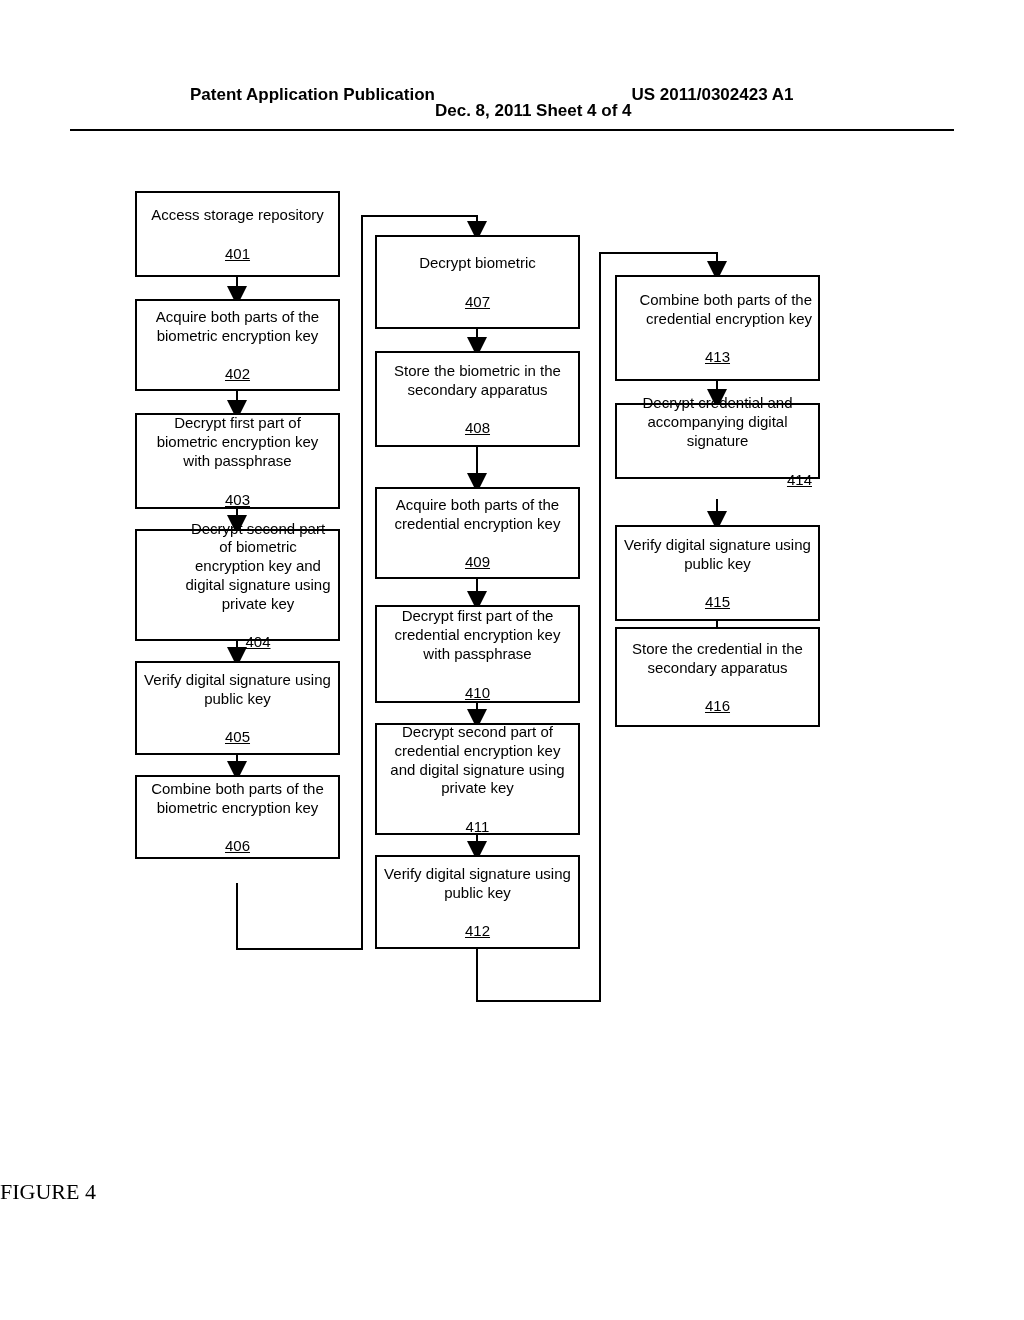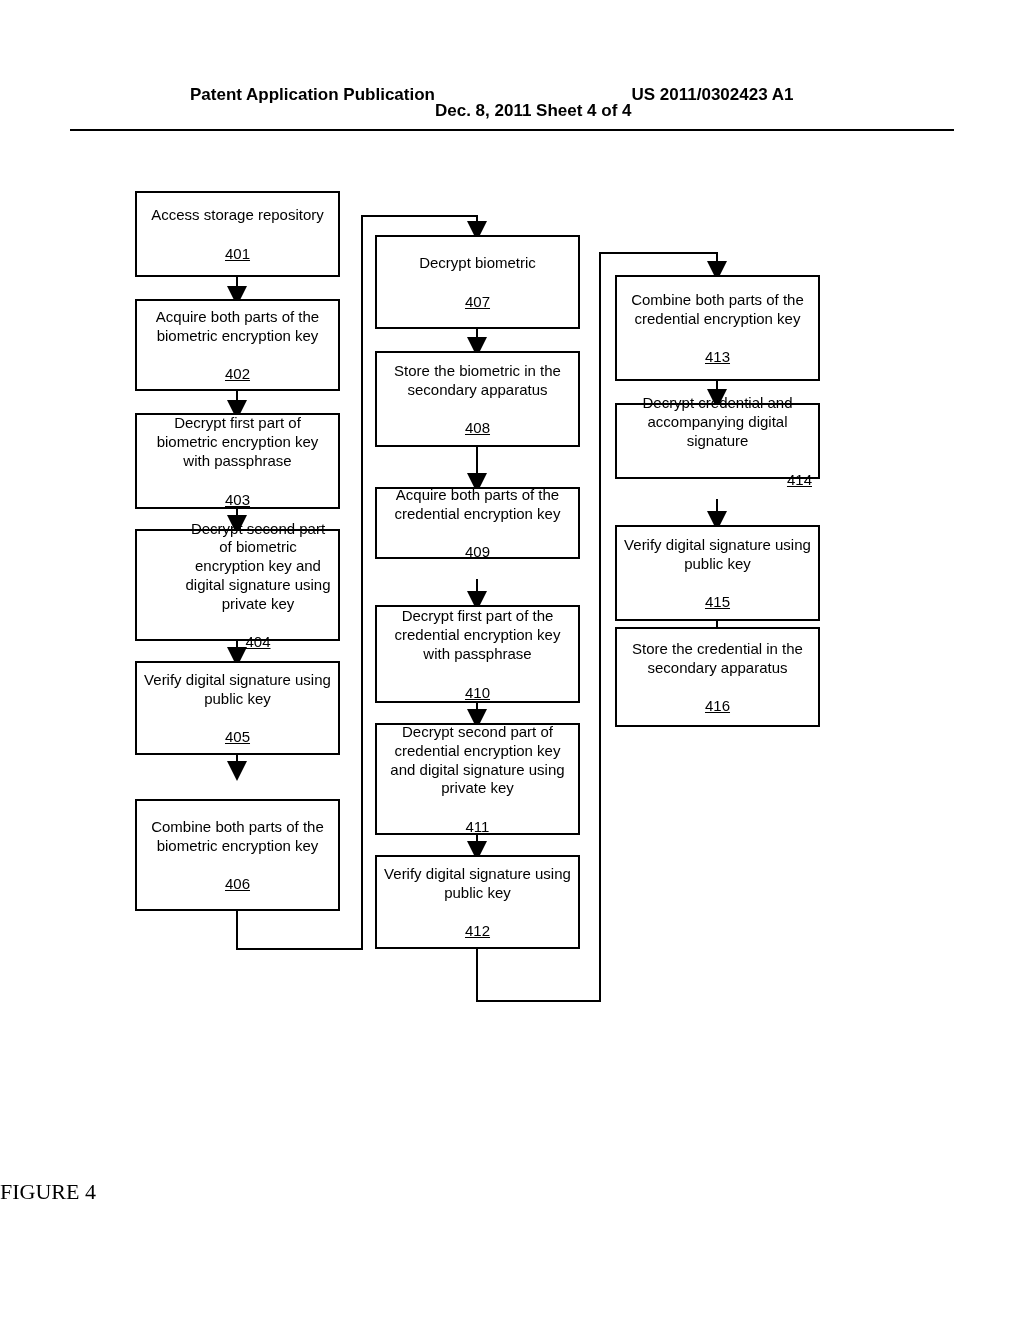--- a/index.html
+++ b/index.html
@@ -143,55 +143,55 @@
       <div class="fbox-ref">403</div>
     </div>
     <div class="fbox" style="top:338px;height:112px;padding-left:47px;">
       <div class="fbox-text">Decrypt second part of biometric encryption key and digital signature using private key</div>
       <div class="fbox-ref">404</div>
     </div>
     <div class="fbox" style="top:470px;height:94px;">
       <div class="fbox-text">Verify digital signature using public key</div>
       <div class="fbox-ref">405</div>
     </div>
-    <div class="fbox" style="top:608px;height:112px;">
+    <div class="fbox" style="top:584px;height:84px;">
       <div class="fbox-text">Combine both parts of the biometric encryption key</div>
       <div class="fbox-ref">406</div>
     </div>
   </div>
 
   <div class="column col2">
     <div class="fbox" style="top:44px;height:94px;">
       <div class="fbox-text">Decrypt biometric</div>
       <div class="fbox-ref">407</div>
     </div>
     <div class="fbox" style="top:160px;height:96px;">
       <div class="fbox-text">Store the biometric in the secondary apparatus</div>
       <div class="fbox-ref">408</div>
     </div>
-    <div class="fbox" style="top:296px;height:72px;">
+    <div class="fbox" style="top:296px;height:92px;">
       <div class="fbox-text">Acquire both parts of the credential encryption key</div>
       <div class="fbox-ref">409</div>
     </div>
     <div class="fbox" style="top:414px;height:98px;">
       <div class="fbox-text">Decrypt first part of the credential encryption key with passphrase</div>
       <div class="fbox-ref">410</div>
     </div>
     <div class="fbox" style="top:532px;height:112px;">
       <div class="fbox-text">Decrypt second part of credential encryption key and digital signature using private key</div>
       <div class="fbox-ref">411</div>
     </div>
     <div class="fbox" style="top:664px;height:94px;">
       <div class="fbox-text">Verify digital signature using public key</div>
       <div class="fbox-ref">412</div>
     </div>
   </div>
 
   <div class="column col3">
-    <div class="fbox" style="top:84px;height:106px;">
+    <div class="fbox" style="top:84px;height:106px;text-align:right;">
       <div class="fbox-text">Combine both parts of the credential encryption key</div>
       <div class="fbox-ref">413</div>
     </div>
     <div class="fbox" style="top:212px;height:76px;align-items:flex-end;">
       <div class="fbox-text">Decrypt credential and accompanying digital signature</div>
       <div class="fbox-ref">414</div>
     </div>
     <div class="fbox" style="top:334px;height:96px;">
       <div class="fbox-text">Verify digital signature using public key</div>
       <div class="fbox-ref">415</div>

